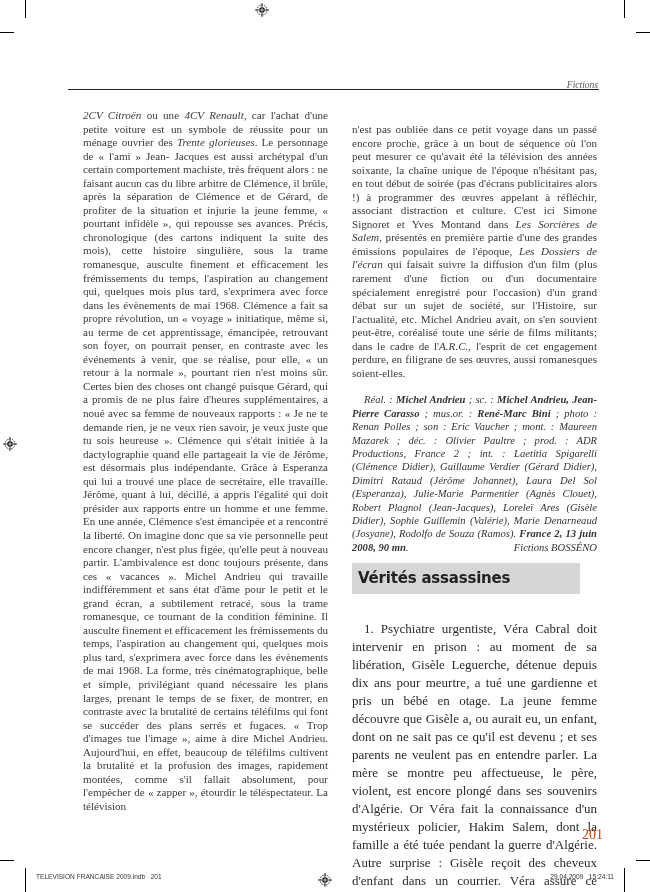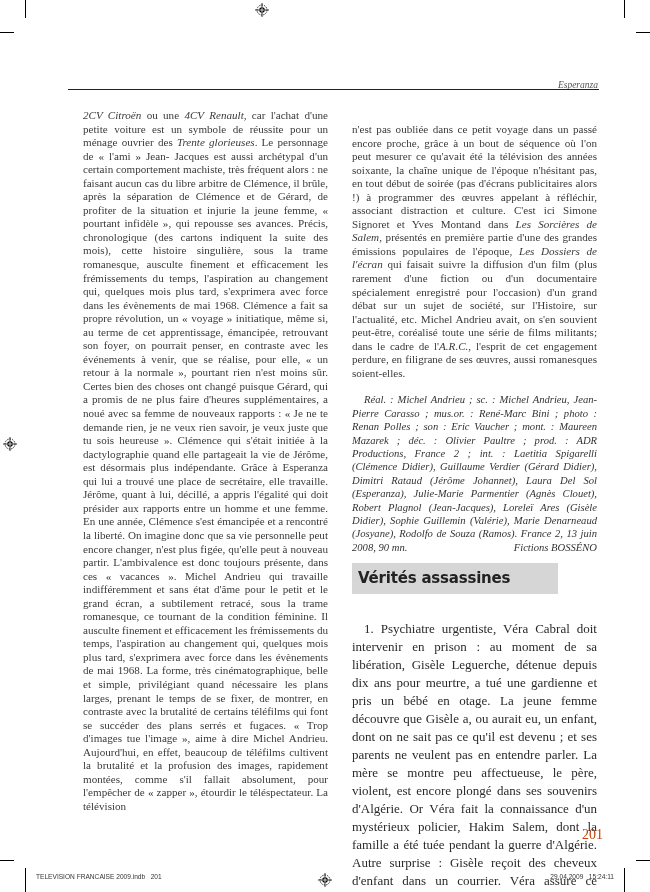--- a/index.html
+++ b/index.html
@@ -7,23 +7,23 @@
   .crop-v { position:absolute; width:1px; background:#000; }
   .crop-h { position:absolute; height:1px; background:#000; }
   .reg { position:absolute; width:14px; height:14px; }
   .running-head { position:absolute; left:68px; width:530px; top:80px; text-align:right; font-style:italic; font-size:9.5px; color:#555; }
   .head-rule { position:absolute; left:68px; width:531px; top:89px; height:1px; background:#222; }
   .col { position:absolute; font-size:11.1px; line-height:13.55px; text-align:justify; color:#3a3a3a; }
   .col p { margin:0; }
   .col-left { left:83px; top:109px; width:245px; }
   .col-right { left:352px; top:123px; width:245px; }
   .credits { margin-top:13px !important; font-style:italic; font-size:10.6px; line-height:13.4px; text-indent:12px; color:#333; }
-  .credits b { font-weight:normal;margin-top:32px; }
+  .credits b { font-weight:bold;margin-top:32px; }
   .sign { float:right; }
-  .section-box { position:absolute; left:352px; top:563px; width:206px; height:31px; background:#d6d6d6; }
+  .section-box { position:absolute; left:352px; top:563px; width:228px; height:31px; background:#d6d6d6; }
   .section-title { position:absolute; left:6px; top:6px; font-family:"DejaVu Sans", sans-serif; font-weight:bold; font-size:15px; color:#222; letter-spacing:-0.2px; }
   .body2 { position:absolute; left:352px; top:620px; width:245px; font-size:13px; line-height:18px; text-align:justify; color:#2a2a2a; font-family:"Liberation Serif", serif; }
   .body2 p { margin:0; text-indent:12px; }
   .page-num { position:absolute; right:47px; top:827px; font-size:14px; color:#c2410c; }
   .slug { position:absolute; top:873px; font-family:"Liberation Sans", sans-serif; font-size:6.6px; color:#333; }
   i { font-style:italic;margin-top:28px; }
 </style>
 </head>
 <body>
 
@@ -54,21 +54,21 @@
 </svg>
 <svg class="reg" style="left:318px;top:873px;" viewBox="0 0 14 14">
   <circle cx="7" cy="7" r="5" fill="none" stroke="#000" stroke-width="0.8" stroke-dasharray="1.5 1"></circle>
   <circle cx="7" cy="7" r="2.8" fill="#000"></circle>
   <line x1="7" y1="0" x2="7" y2="14" stroke="#000" stroke-width="0.8"></line>
   <line x1="0" y1="7" x2="14" y2="7" stroke="#000" stroke-width="0.8"></line>
   <line x1="4.5" y1="7" x2="9.5" y2="7" stroke="#fff" stroke-width="0.8"></line>
   <line x1="7" y1="4.5" x2="7" y2="9.5" stroke="#fff" stroke-width="0.8"></line>
 </svg>
 
-<div class="running-head">Esperanza</div>
+<div class="running-head">Fictions</div>
 <div class="head-rule"></div>
 
 <div class="col col-left">
   <p id="left-para"><i>2CV Citroën</i><span> ou une </span><i>4CV Renault</i><span>, car l'achat d'une petite voiture est un symbole de réussite pour un ménage ouvrier des </span><i>Trente glorieuses</i><span>. Le personnage de « l'ami » Jean- Jacques est aussi archétypal d'un certain comportement machiste, très fréquent alors : ne faisant aucun cas du libre arbitre de Clémence, il brûle, après la séparation de Clémence et de Gérard, de profiter de la situation et injurie la jeune femme, « pourtant infidèle », qui repousse ses avances. Précis, chronologique (des cartons indiquent la suite des mois), cette histoire singulière, sous la trame romanesque, ausculte finement et efficacement les frémissements du temps, l'aspiration au changement qui, quelques mois plus tard, s'exprimera avec force dans les évènements de mai 1968. Clémence a fait sa propre révolution, un « voyage » initiatique, même si, au terme de cet apprentissage, émancipée, retrouvant son foyer, on pourrait penser, en contraste avec les événements à venir, que se réalise, pour elle, « un retour à la normale », pourtant rien n'est moins sûr. Certes bien des choses ont changé puisque Gérard, qui a promis de ne plus faire d'heures supplémentaires, a noué avec sa femme de nouveaux rapports : « Je ne te demande rien, je ne veux rien savoir, je veux juste que tu sois heureuse ». Clémence qui s'était initiée à la dactylographie quand elle partageait la vie de Jérôme, est désormais plus indépendante. Grâce à Esperanza qui lui a trouvé une place de secrétaire, elle travaille. Jérôme, quant à lui, décillé, a appris l'égalité qui doit présider aux rapports entre un homme et une femme. En une année, Clémence s'est émancipée et a rencontré la liberté. On imagine donc que sa vie personnelle peut encore changer, n'est plus figée, qu'elle peut à nouveau partir. L'ambivalence est donc toujours présente, dans ces « vacances ». Michel Andrieu qui travaille indifféremment et sans état d'âme pour le petit et le grand écran, a subtilement retracé, sous la trame romanesque, ce tournant de la condition féminine. Il ausculte finement et efficacement les frémissements du temps, l'aspiration au changement qui, quelques mois plus tard, s'exprimera avec force dans les évènements de mai 1968. La forme, très cinématographique, belle et simple, privilégiant quand nécessaire les plans larges, prenant le temps de se fixer, de montrer, en contraste avec la brutalité de certains téléfilms qui font se succéder des plans serrés et fugaces. « Trop d'images tue l'image », aime à dire Michel Andrieu. Aujourd'hui, en effet, beaucoup de téléfilms cultivent la brutalité et la profusion des images, rapidement montées, comme s'il fallait absolument, pour l'empêcher de « zapper », étourdir le téléspectateur. La télévision</span></p>
 </div>
 
 <div class="col col-right">
   <p id="right-para"><span>n'est pas oubliée dans ce petit voyage dans un passé encore proche, grâce à un bout de séquence où l'on peut mesurer ce qu'avait été la télévision des années soixante, la chaîne unique de l'époque n'hésitant pas, en tout début de soirée (pas d'écrans publicitaires alors !) à programmer des œuvres appelant à réfléchir, associant distraction et culture. C'est ici Simone Signoret et Yves Montand dans </span><i>Les Sorcières de Salem</i><span>, présentés en première partie d'une des grandes émissions populaires de l'époque, </span><i>Les Dossiers de l'écran</i><span> qui faisait suivre la diffusion d'un film (plus rarement d'une fiction ou d'un documentaire spécialement enregistré pour l'occasion) d'un grand débat sur un sujet de société, sur l'Histoire, sur l'actualité, etc. Michel Andrieu avait, on s'en souvient peut-être, coréalisé toute une série de films militants; dans le cadre de l'</span><i>A.R.C.</i><span>, l'esprit de cet engagement perdure, en filigrane de ses œuvres, aussi romanesques soient-elles.</span></p>
   <p class="credits">
     <span id="credits-text"><span>Réal. : </span><b>Michel Andrieu</b><span> ; sc. : </span><b>Michel Andrieu, Jean-Pierre Carasso</b><span> ; mus.or. : </span><b>René-Marc Bini</b><span> ; photo : Renan Polles ; son : Eric Vaucher ; mont. : Maureen Mazarek ; déc. : Olivier Paultre ; prod. : ADR Productions, France 2 ; int. : Laetitia Spigarelli (Clémence Didier), Guillaume Verdier (Gérard Didier), Dimitri Rataud (Jérôme Johannet), Laura Del Sol (Esperanza), Julie-Marie Parmentier (Agnès Clouet), Robert Plagnol (Jean-Jacques), Loreleï Ares (Gisèle Didier), Sophie Guillemin (Valérie), Marie Denarneaud (Josyane), Rodolfo de Souza (Ramos). </span><b>France 2, 13 juin 2008, 90 mn</b><span>.</span></span>

